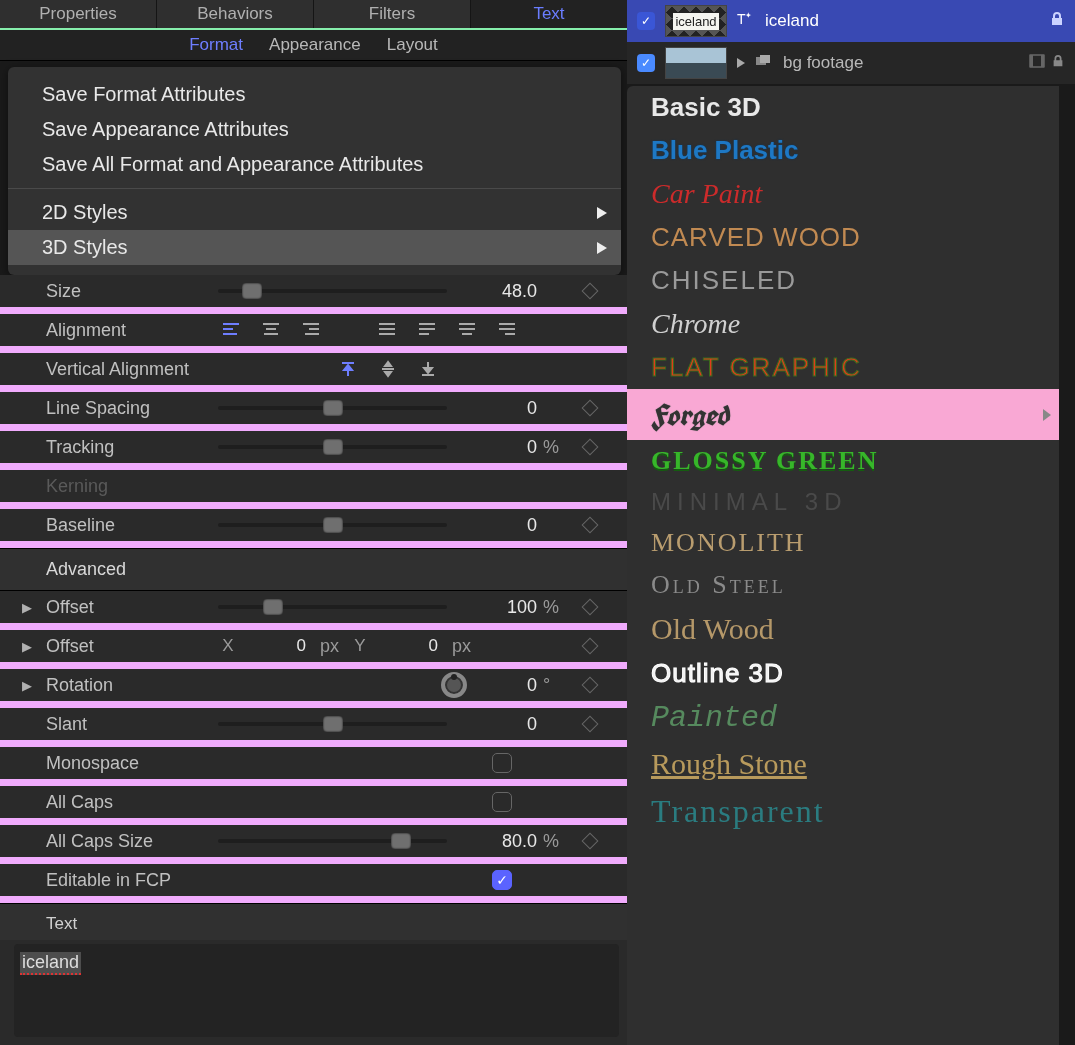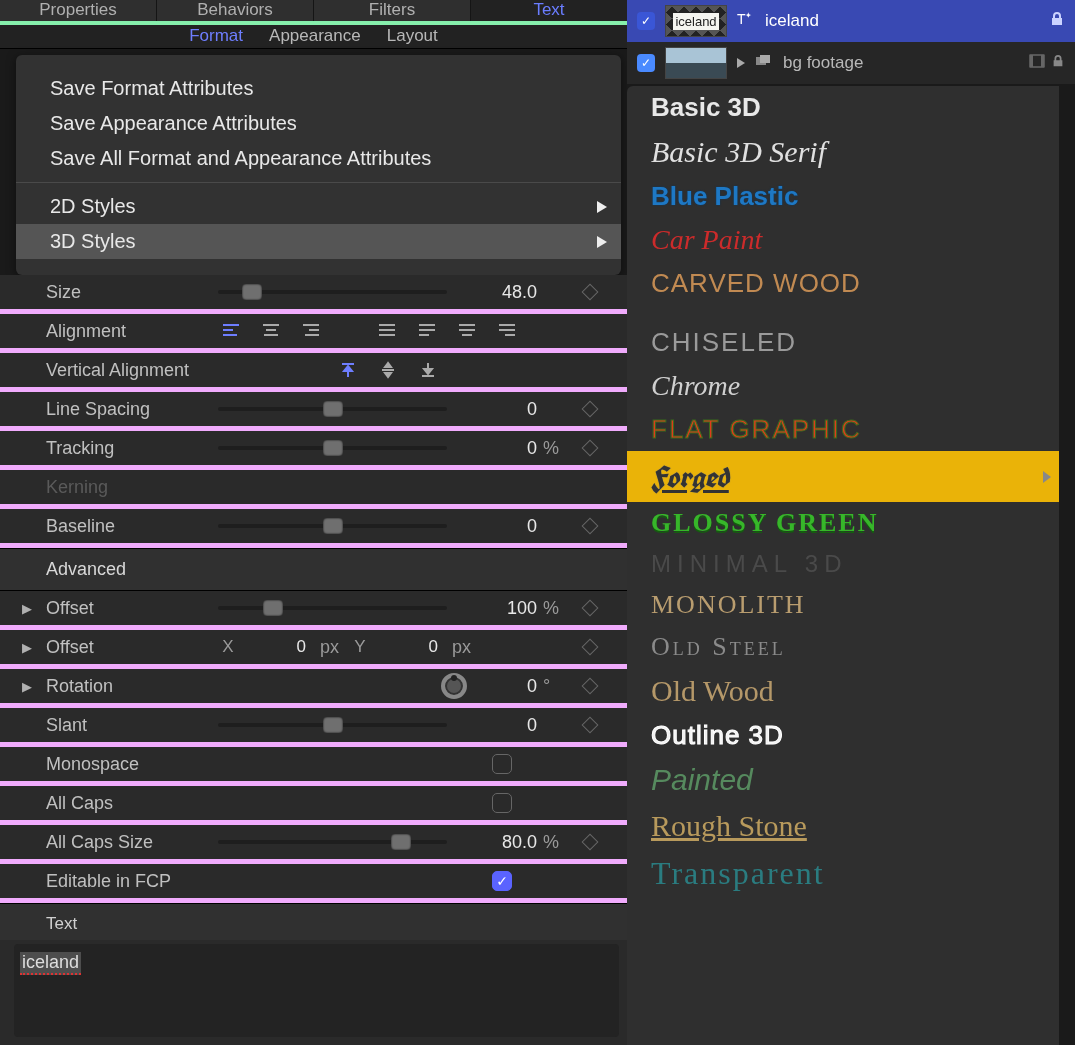--- a/index.html
+++ b/index.html
@@ -10,54 +10,54 @@
     width: 1075px;
     height: 1045px;
     overflow: hidden;
     font-size: 17px;
   }
   .root { display:flex; width:100%; height:100%; }
   .left { width: 627px; display:flex; flex-direction:column; }
   .right { flex:1; position:relative; background:#1a1a1a; }
 
   
-  .tabbar { display:flex; height:44px; border-bottom:4px solid #86efac; }
+  .tabbar { display:flex; height:44px; border-bottom:2px solid #86efac; }
   .tab { flex:1; display:flex; align-items:center; justify-content:center;
          background:#2f2f2f; color:#b0b0b0; border-right:1px solid #151515; cursor:pointer; }
   .tab.active { color:#6a7dff; background:#222; }
   .tab:last-child { border-right:none; }
 
   
   .subtabbar { display:flex; gap:26px; justify-content:center; align-items:center;
                height:46px; background:#222; border-bottom:1px solid #000; color:#b8b8b8; }
   .subtab { cursor:pointer; }
   .subtab.active { color:#6e7eff; }
 
   
   .dropdown {
-    margin: 6px 6px 0 16px;
+    margin: 6px 6px 0 8px;
     background: #323232;
     border-radius: 6px;
-    padding: 16px 0;
+    padding: 10px 0;
     box-shadow: 0 2px 10px rgba(0,0,0,.5);
     color: #e8e8e8;
   }
   .dd-item { padding: 6px 34px 6px 34px; font-size:20px; cursor:pointer; }
   .dd-sep { height:1px; background:#4a4a4a; margin:6px 0; }
 
   .dd-row { display:flex; align-items:center; padding:6px 14px 6px 34px;
             font-size:20px; cursor:pointer; justify-content:space-between; }
   .dd-row.highlight { background:#555; }
   .tri-right { width:0; height:0; border-top:6px solid transparent;
                border-bottom:6px solid transparent; border-left:10px solid #eee; }
 
   
   .params { margin-top:0; background:#2a2a2a; }
   .param-row { display:flex; align-items:center; height:39px; padding:0 12px 0 46px;
-               background:#2a2a2a; border-bottom:5px solid #f0abfc; }
+               background:#2a2a2a; border-bottom:7px solid #f0abfc; }
   .param-row.disabled { color:#5a5a5a; }
   .param-label { width:172px; font-size:18px; color:#c0c0c0; }
   .param-row.disabled .param-label { color:#5a5a5a; }
   .slider-wrap { flex:1; display:flex; align-items:center; }
   .slider-track { flex:1; height:4px; background:#1e1e1e; border-radius:2px; position:relative; margin-right:20px; }
   .slider-thumb { position:absolute; top:50%; width:20px; height:16px; background:#6f6f6f;
                   border-radius:4px; transform:translate(-50%,-50%); box-shadow:inset 0 0 2px #000; }
   .val { width:70px; text-align:right; color:#e8e8e8; font-size:18px; }
   .unit { width:28px; color:#9a9a9a; font-size:18px; text-align:left; padding-left:6px; }
   .kf { width:50px; display:flex; justify-content:center; align-items:center; }
@@ -118,44 +118,44 @@
   .gtri { width:0;height:0;border-top:5px solid transparent;border-bottom:5px solid transparent;
           border-left:8px solid #aaa; }
 
   
   .styles-popup {
     position:absolute; top:86px; left:0; right:16px; bottom:0;
     background:#2f2f2f; border-top-left-radius:6px;
   }
   .style-item { padding:6px 24px; font-size:26px; cursor:pointer; white-space:nowrap;
                 display:flex; align-items:center; position:relative; }
-  .style-item.hover { background:#eab308;text-decoration:underline; }
+  .style-item.hover { background:#f9a8d4; }
   .style-item .has-sub { position:absolute; right:8px; top:50%; transform:translateY(-50%);
                           width:0;height:0;border-top:6px solid transparent;
                           border-bottom:6px solid transparent;
                           border-left:8px solid #888; }
   
   .s-basic3d { color:#e8e8e8; font-weight:700; font-family:Arial, sans-serif; }
   .s-serif { font-family:"Times New Roman", serif; color:#e0e0e0; font-size:30px; font-style:italic; }
   .s-blue { color:#1e78c4; font-family:Impact, sans-serif; font-weight:700; text-shadow:0 0 2px #0a3a66; }
   .s-car { color:#cc2b2b; font-family:"Brush Script MT", cursive; font-size:28px; font-style:italic; }
   .s-carved { color:#c18a52; font-family:Impact, sans-serif; letter-spacing:1px; }
-  .s-chiseled { color:#9a9a9a; font-family:Impact, sans-serif; letter-spacing:2px;margin-top:16px; }
+  .s-chiseled { color:#9a9a9a; font-family:Impact, sans-serif; letter-spacing:2px; }
   .s-chrome { color:#d0d0d0; font-family:"Times New Roman", serif; font-style:italic; font-size:28px; }
   .s-flat { color:#e03c1c; font-family:Impact, sans-serif; letter-spacing:2px; -webkit-text-stroke:1px #3a6b1e; }
   .s-forged { color:#333; font-family:"Old English Text MT","UnifrakturCook",serif; font-style:italic; font-size:30px; text-shadow:0 0 1px #777; }
   .s-glossy { color:#37b62a; font-family:Impact; font-weight:700; letter-spacing:2px; text-shadow:0 2px 0 #155c10; }
   .s-golden { color:#7a6428; font-family:"Times New Roman", serif; letter-spacing:4px; font-size:22px; }
   .s-metro { color:#d3cfc6; font-family:"Times New Roman", serif; font-size:32px; }
   .s-minimal { color:#4a4a4a; font-family:Arial; letter-spacing:6px; font-size:24px; }
   .s-monolith { color:#b99d6f; font-family:Impact; letter-spacing:2px; }
   .s-oldsteel { color:#8a8a8a; font-family:"Trebuchet MS"; font-variant:small-caps; letter-spacing:3px; }
   .s-oldwood { color:#b59869; font-family:Liberation Serif, serif; font-size:30px; }
   .s-outline { color:#f0f0f0; font-family:Arial; -webkit-text-stroke:1px #fff; letter-spacing:1px; }
-  .s-painted { color:#568a5e; font-family:Liberation Sans, sans-serif; font-style:italic; font-size:30px; }
+  .s-painted { color:#568a5e; font-family:Liberation Mono, monospace; font-style:italic; font-size:30px; }
   .s-rough { color:#b89a5c; font-family:Georgia, serif; font-size:30px;text-decoration:underline; }
   .s-transparent { color:#2a8a8f; font-family:Impact; font-size:32px; letter-spacing:2px; opacity:.85; }
 </style>
 </head>
 <body>
 
 <div class="root">
 
   <div class="left">
 
@@ -508,21 +508,20 @@
         <span>
           <svg width="14" height="14" viewBox="0 0 16 16">
               <path fill="#888" d="M4 7V5a4 4 0 018 0v2h1v7H3V7h1zm2 0h4V5a2 2 0 10-4 0v2z"></path>
             </svg>
         </span>
       </div>
     </div>
 
     <div class="styles-popup">
       <div class="style-item s-basic3d">Basic 3D</div>
-      <div class="style-item s-serif">Basic 3D Serif</div>
       <div class="style-item s-blue">Blue Plastic</div>
       <div class="style-item s-car">Car Paint</div>
       <div class="style-item s-carved">CARVED WOOD</div>
       <div class="style-item s-chiseled">CHISELED</div>
       <div class="style-item s-chrome">Chrome</div>
       <div class="style-item s-flat">FLAT GRAPHIC</div>
       <div class="style-item s-forged hover">
         <span>Forged</span>
         <span class="has-sub"></span>
       </div>

